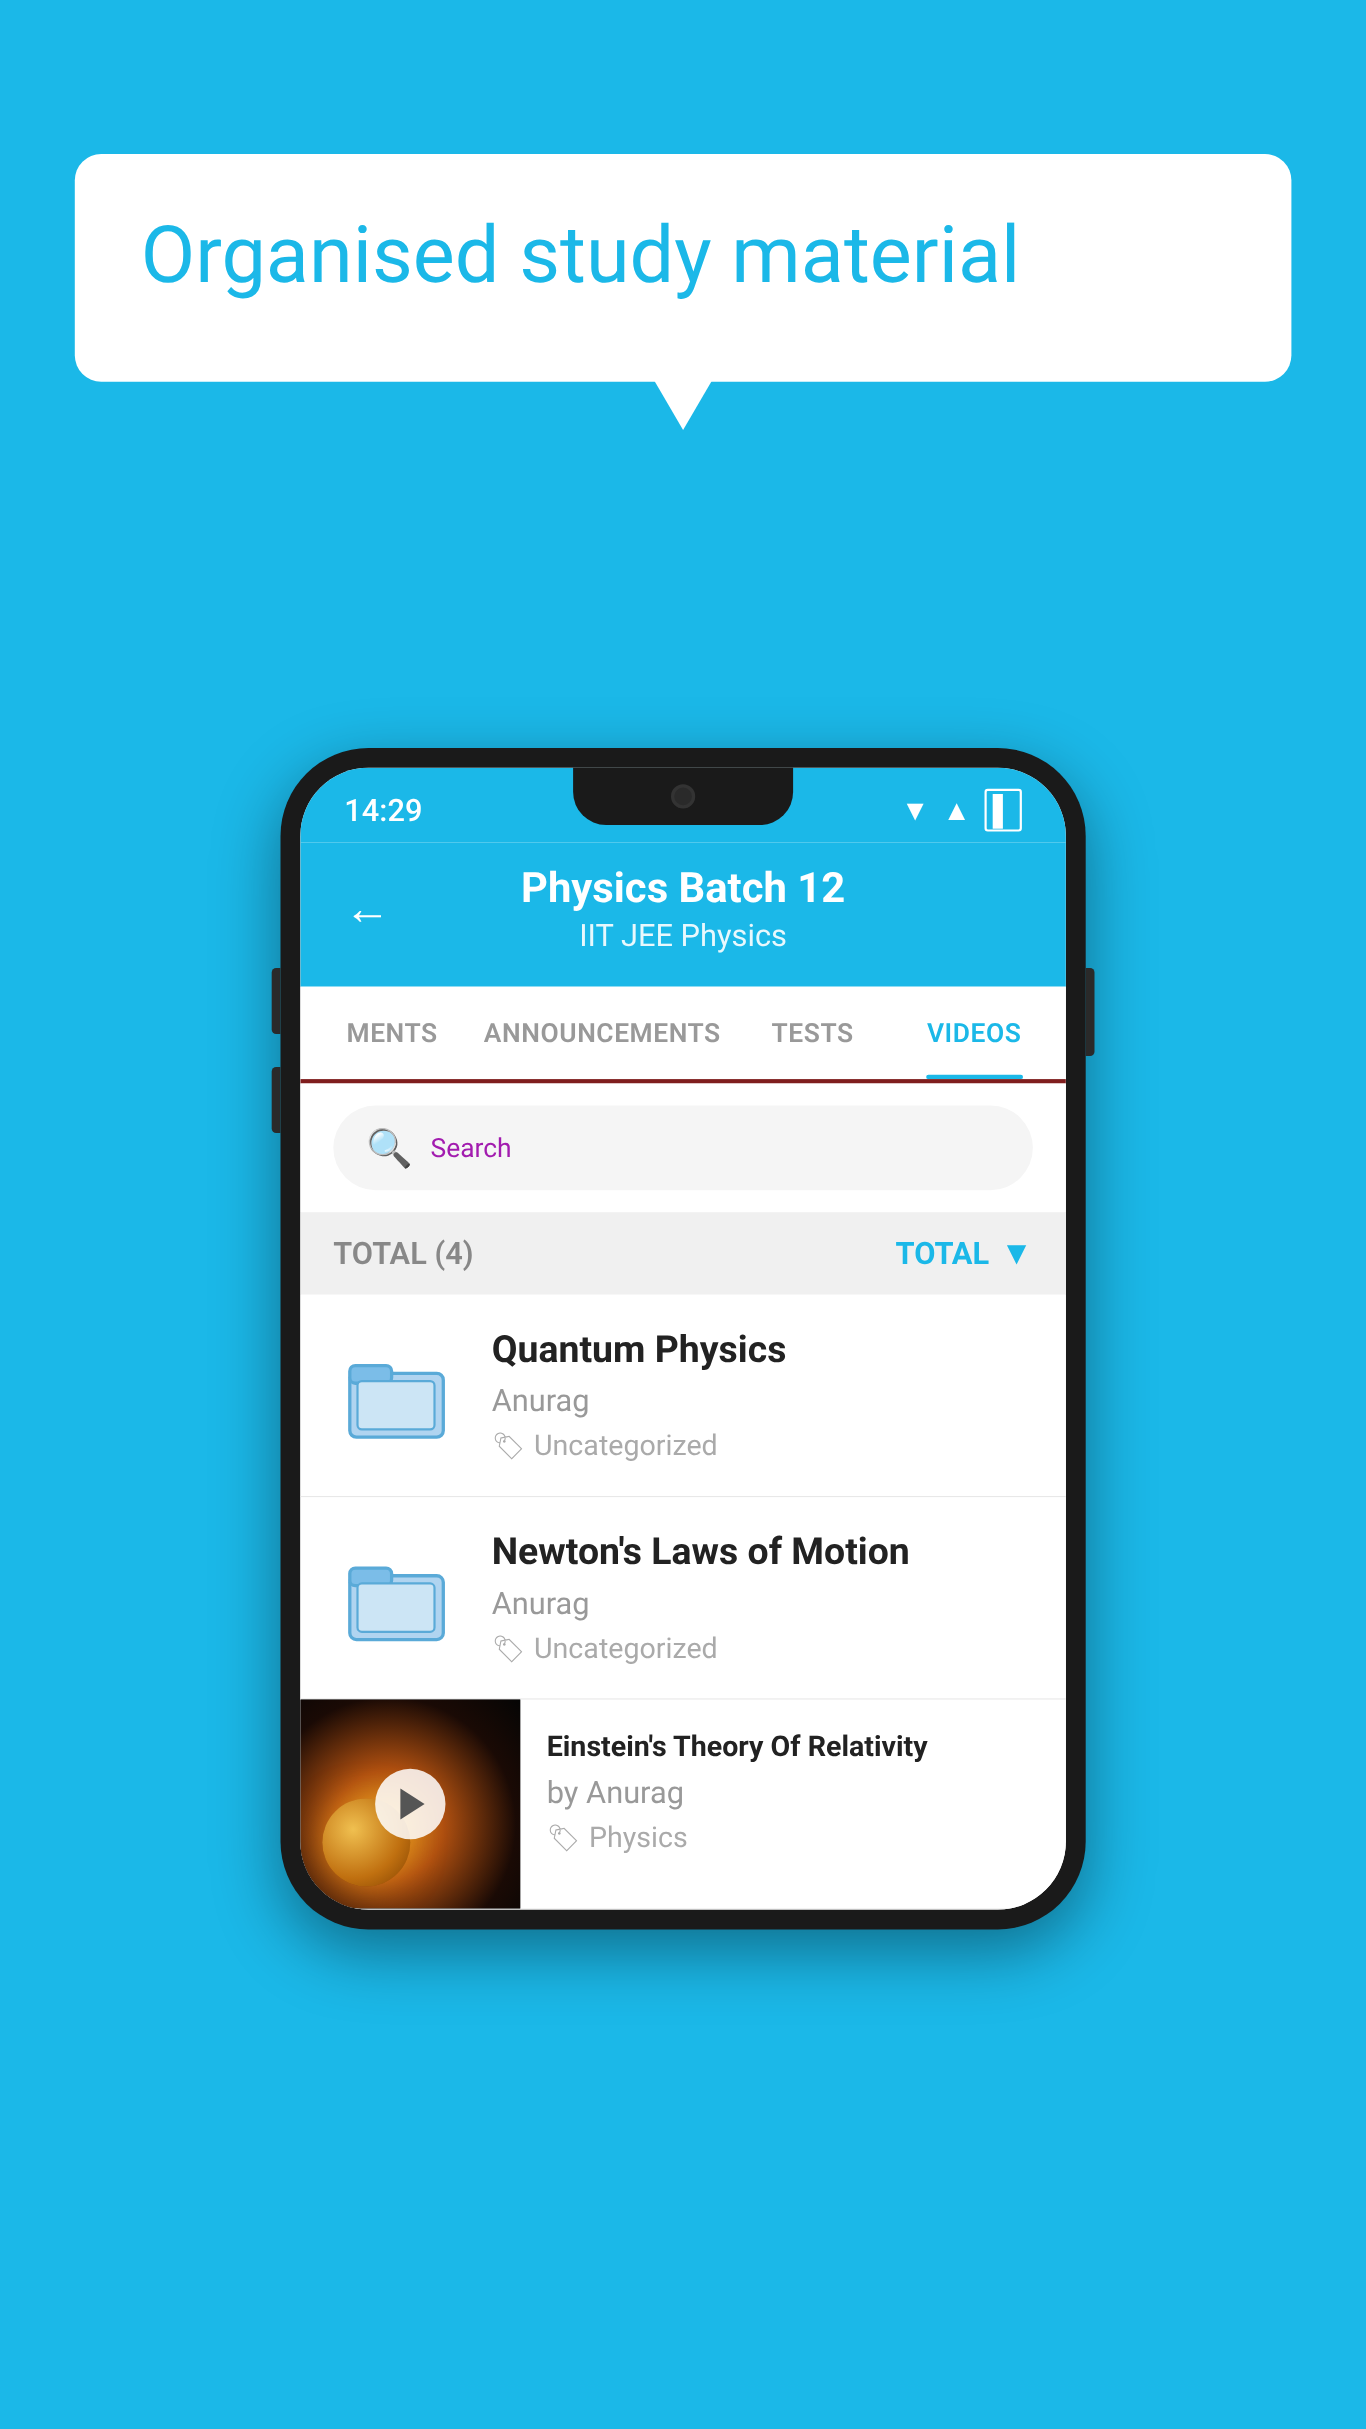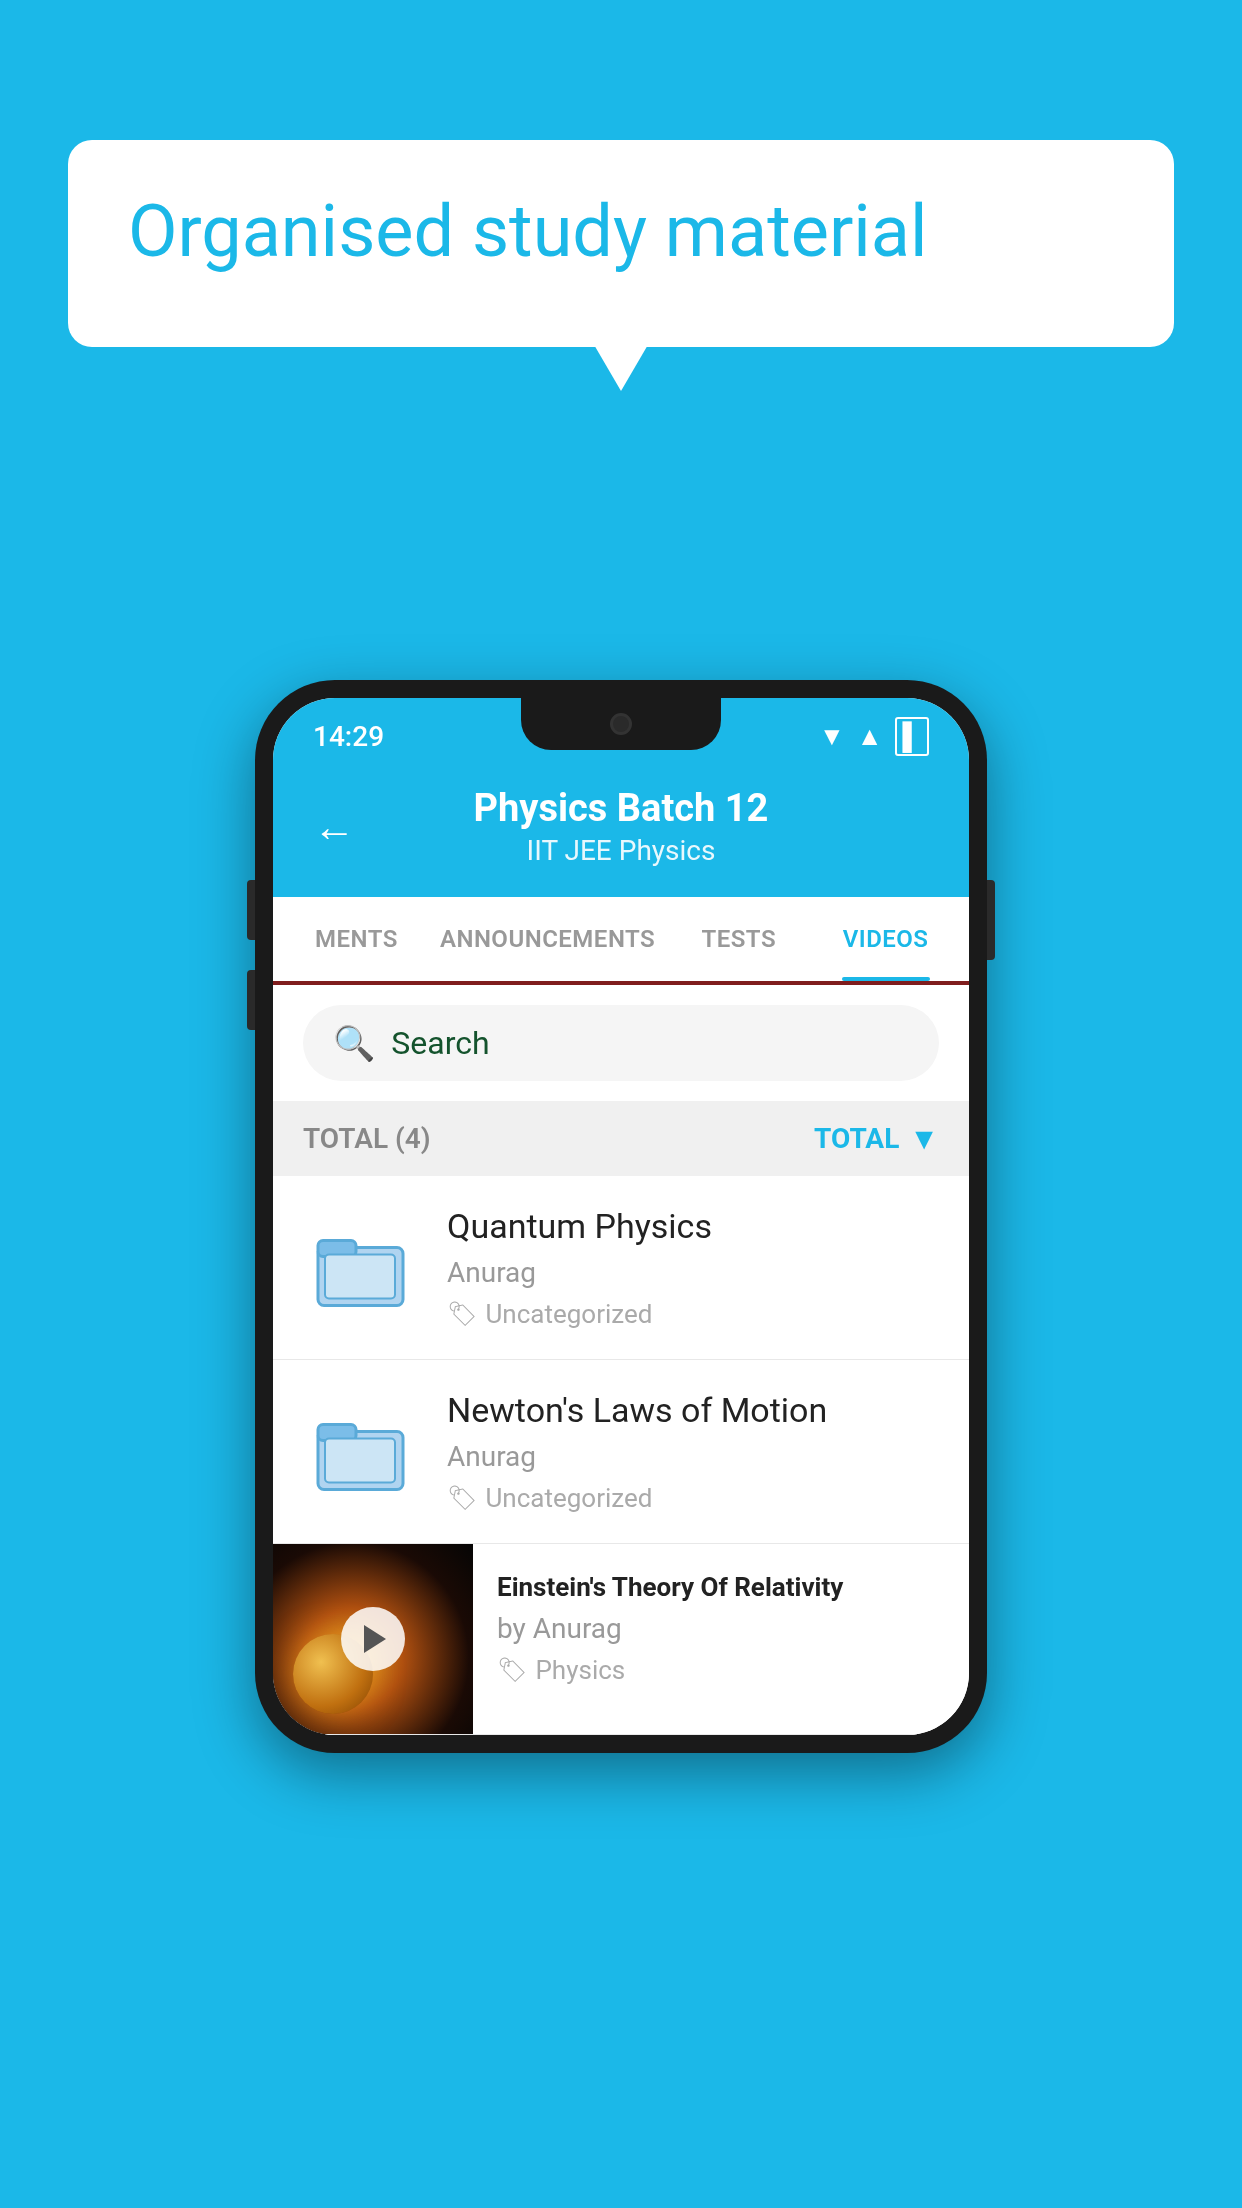--- a/index.html
+++ b/index.html
@@ -233,22 +233,22 @@
       padding: 18px 30px;
       gap: 16px;
     }
 
     .search-icon-wrap {
       color: #aaa;
       font-size: 34px;
     }
 
     .search-text {
-      color: #14532d;
-      font-size: 32px;
+      color: #a21caf;
+      font-size: 24px;
     }
 
     
     .filter-bar {
       background: #f0f0f0;
       display: flex;
       align-items: center;
       justify-content: space-between;
       padding: 20px 30px;
     }
@@ -301,21 +301,21 @@
       width: 100px;
       height: 95px;
     }
 
     .video-info {
       flex: 1;
     }
 
     .video-title {
       font-size: 34px;
-      font-weight: 400;
+      font-weight: 700;
       color: #222;
       margin-bottom: 10px;
     }
 
     .video-author {
       font-size: 28px;
       color: #999;
       margin-bottom: 10px;
     }
 

